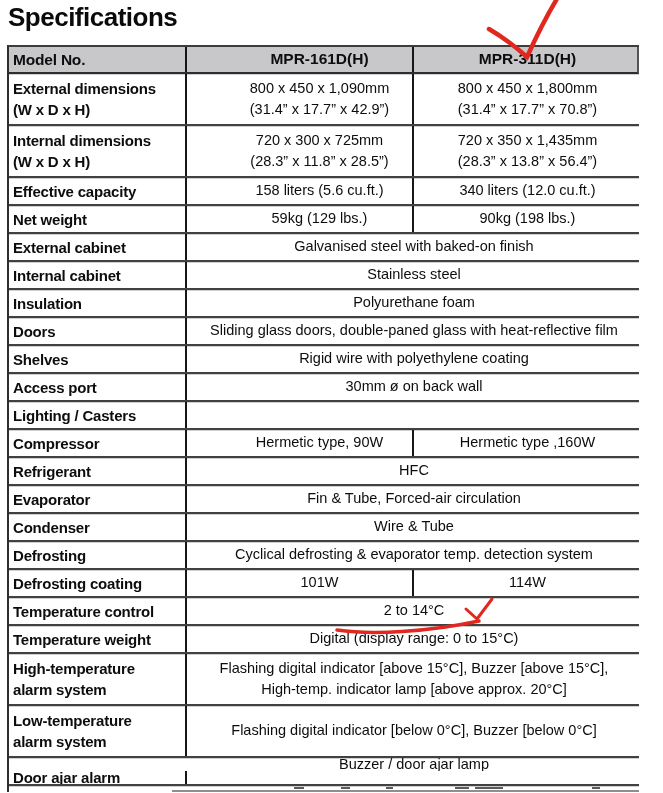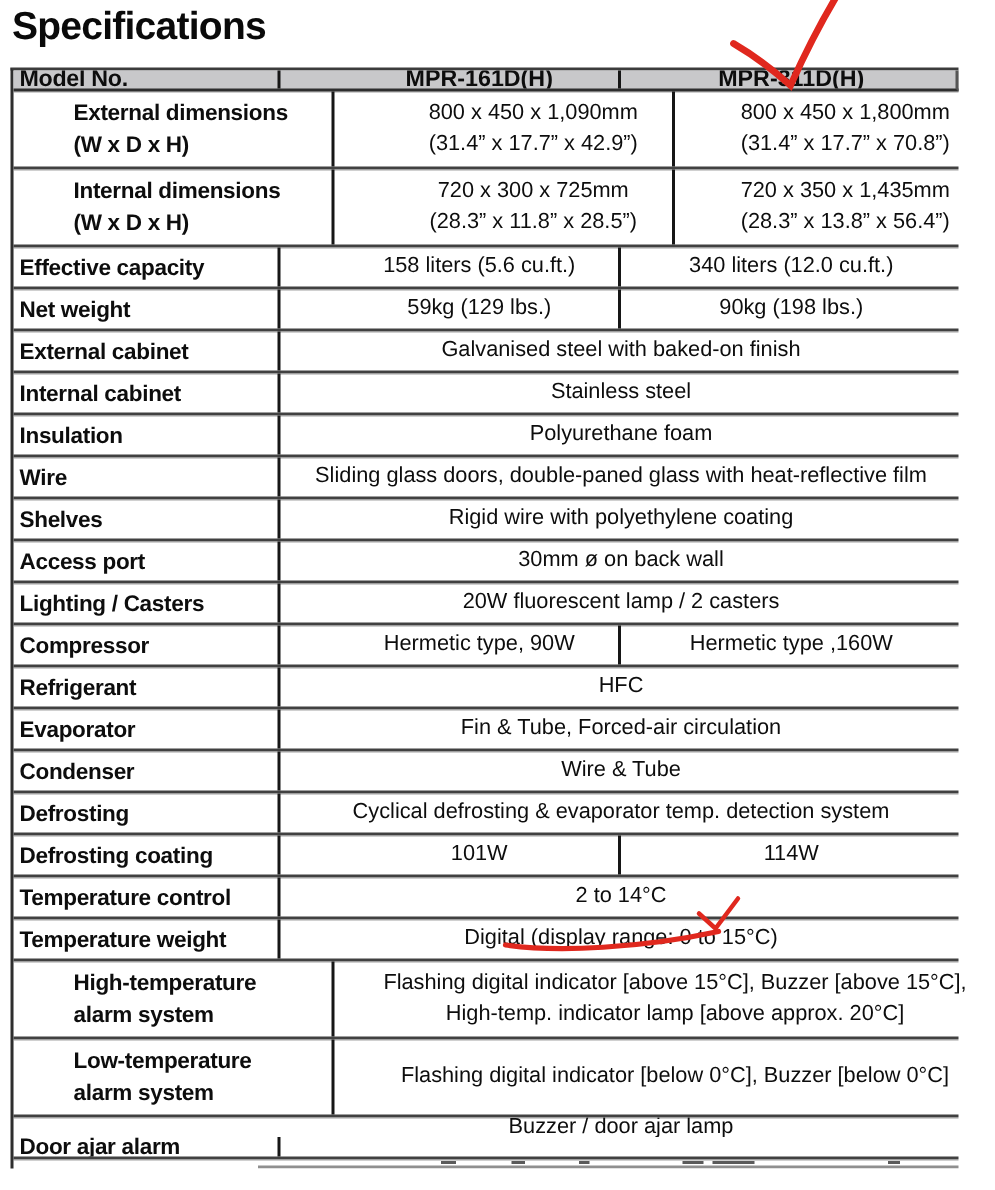--- a/index.html
+++ b/index.html
@@ -15,23 +15,23 @@
   .spec-table {
     position: absolute; left: 7px; top: 45px; width: 632px;
     border-top: 2px solid #3c3c3c; border-left: 2px solid #2e2e2e;
     font-size: 14.5px;
   }
   .row {
     display: grid; grid-template-columns: 178px 227px 227px;
     height: 28px; border-bottom: 2px solid #414141;
     box-shadow: 0 1px 0 rgba(120,120,120,0.35);
   }
-  .row.tall { height: 52px; padding-left: 36px; }
+  .row.tall { height: 52px; }
   .row.header {
-    height: 14px; background: #c8c8ca;
+    height: 27px; background: #c8c8ca;
     border-bottom: 2px solid #2e2e2e; border-right: 2px solid #555;
   }
   .cell {
     display: flex; align-items: center; justify-content: center;
     text-align: center; white-space: pre-line; line-height: 1.45;
     overflow: hidden; padding: 0 2px;
   }
   .cell.label {
     justify-content: flex-start; text-align: left; padding-left: 4px;
     font-weight: bold; font-size: 15px; letter-spacing: -0.2px; line-height: 1.4;
@@ -96,34 +96,33 @@
         </div>
         <div class="row">
           <div class="cell label">Internal cabinet</div>
           <div class="cell span2">Stainless steel</div>
         </div>
         <div class="row">
           <div class="cell label">Insulation</div>
           <div class="cell span2">Polyurethane foam</div>
         </div>
         <div class="row">
-          <div class="cell label">Wire</div>
+          <div class="cell label">Doors</div>
           <div class="cell span2">Sliding glass doors, double-paned glass with heat-reflective film</div>
         </div>
         <div class="row">
           <div class="cell label">Shelves</div>
           <div class="cell span2">Rigid wire with polyethylene coating</div>
         </div>
         <div class="row">
           <div class="cell label">Access port</div>
           <div class="cell span2">30mm ø on back wall</div>
         </div>
         <div class="row">
           <div class="cell label">Lighting / Casters</div>
-          <div class="cell span2">20W fluorescent lamp / 2 casters</div>
         </div>
         <div class="row">
           <div class="cell label">Compressor</div>
           <div class="cell divider">Hermetic type, 90W</div>
           <div class="cell">Hermetic type ,160W</div>
         </div>
         <div class="row">
           <div class="cell label">Refrigerant</div>
           <div class="cell span2">HFC</div>
         </div>

